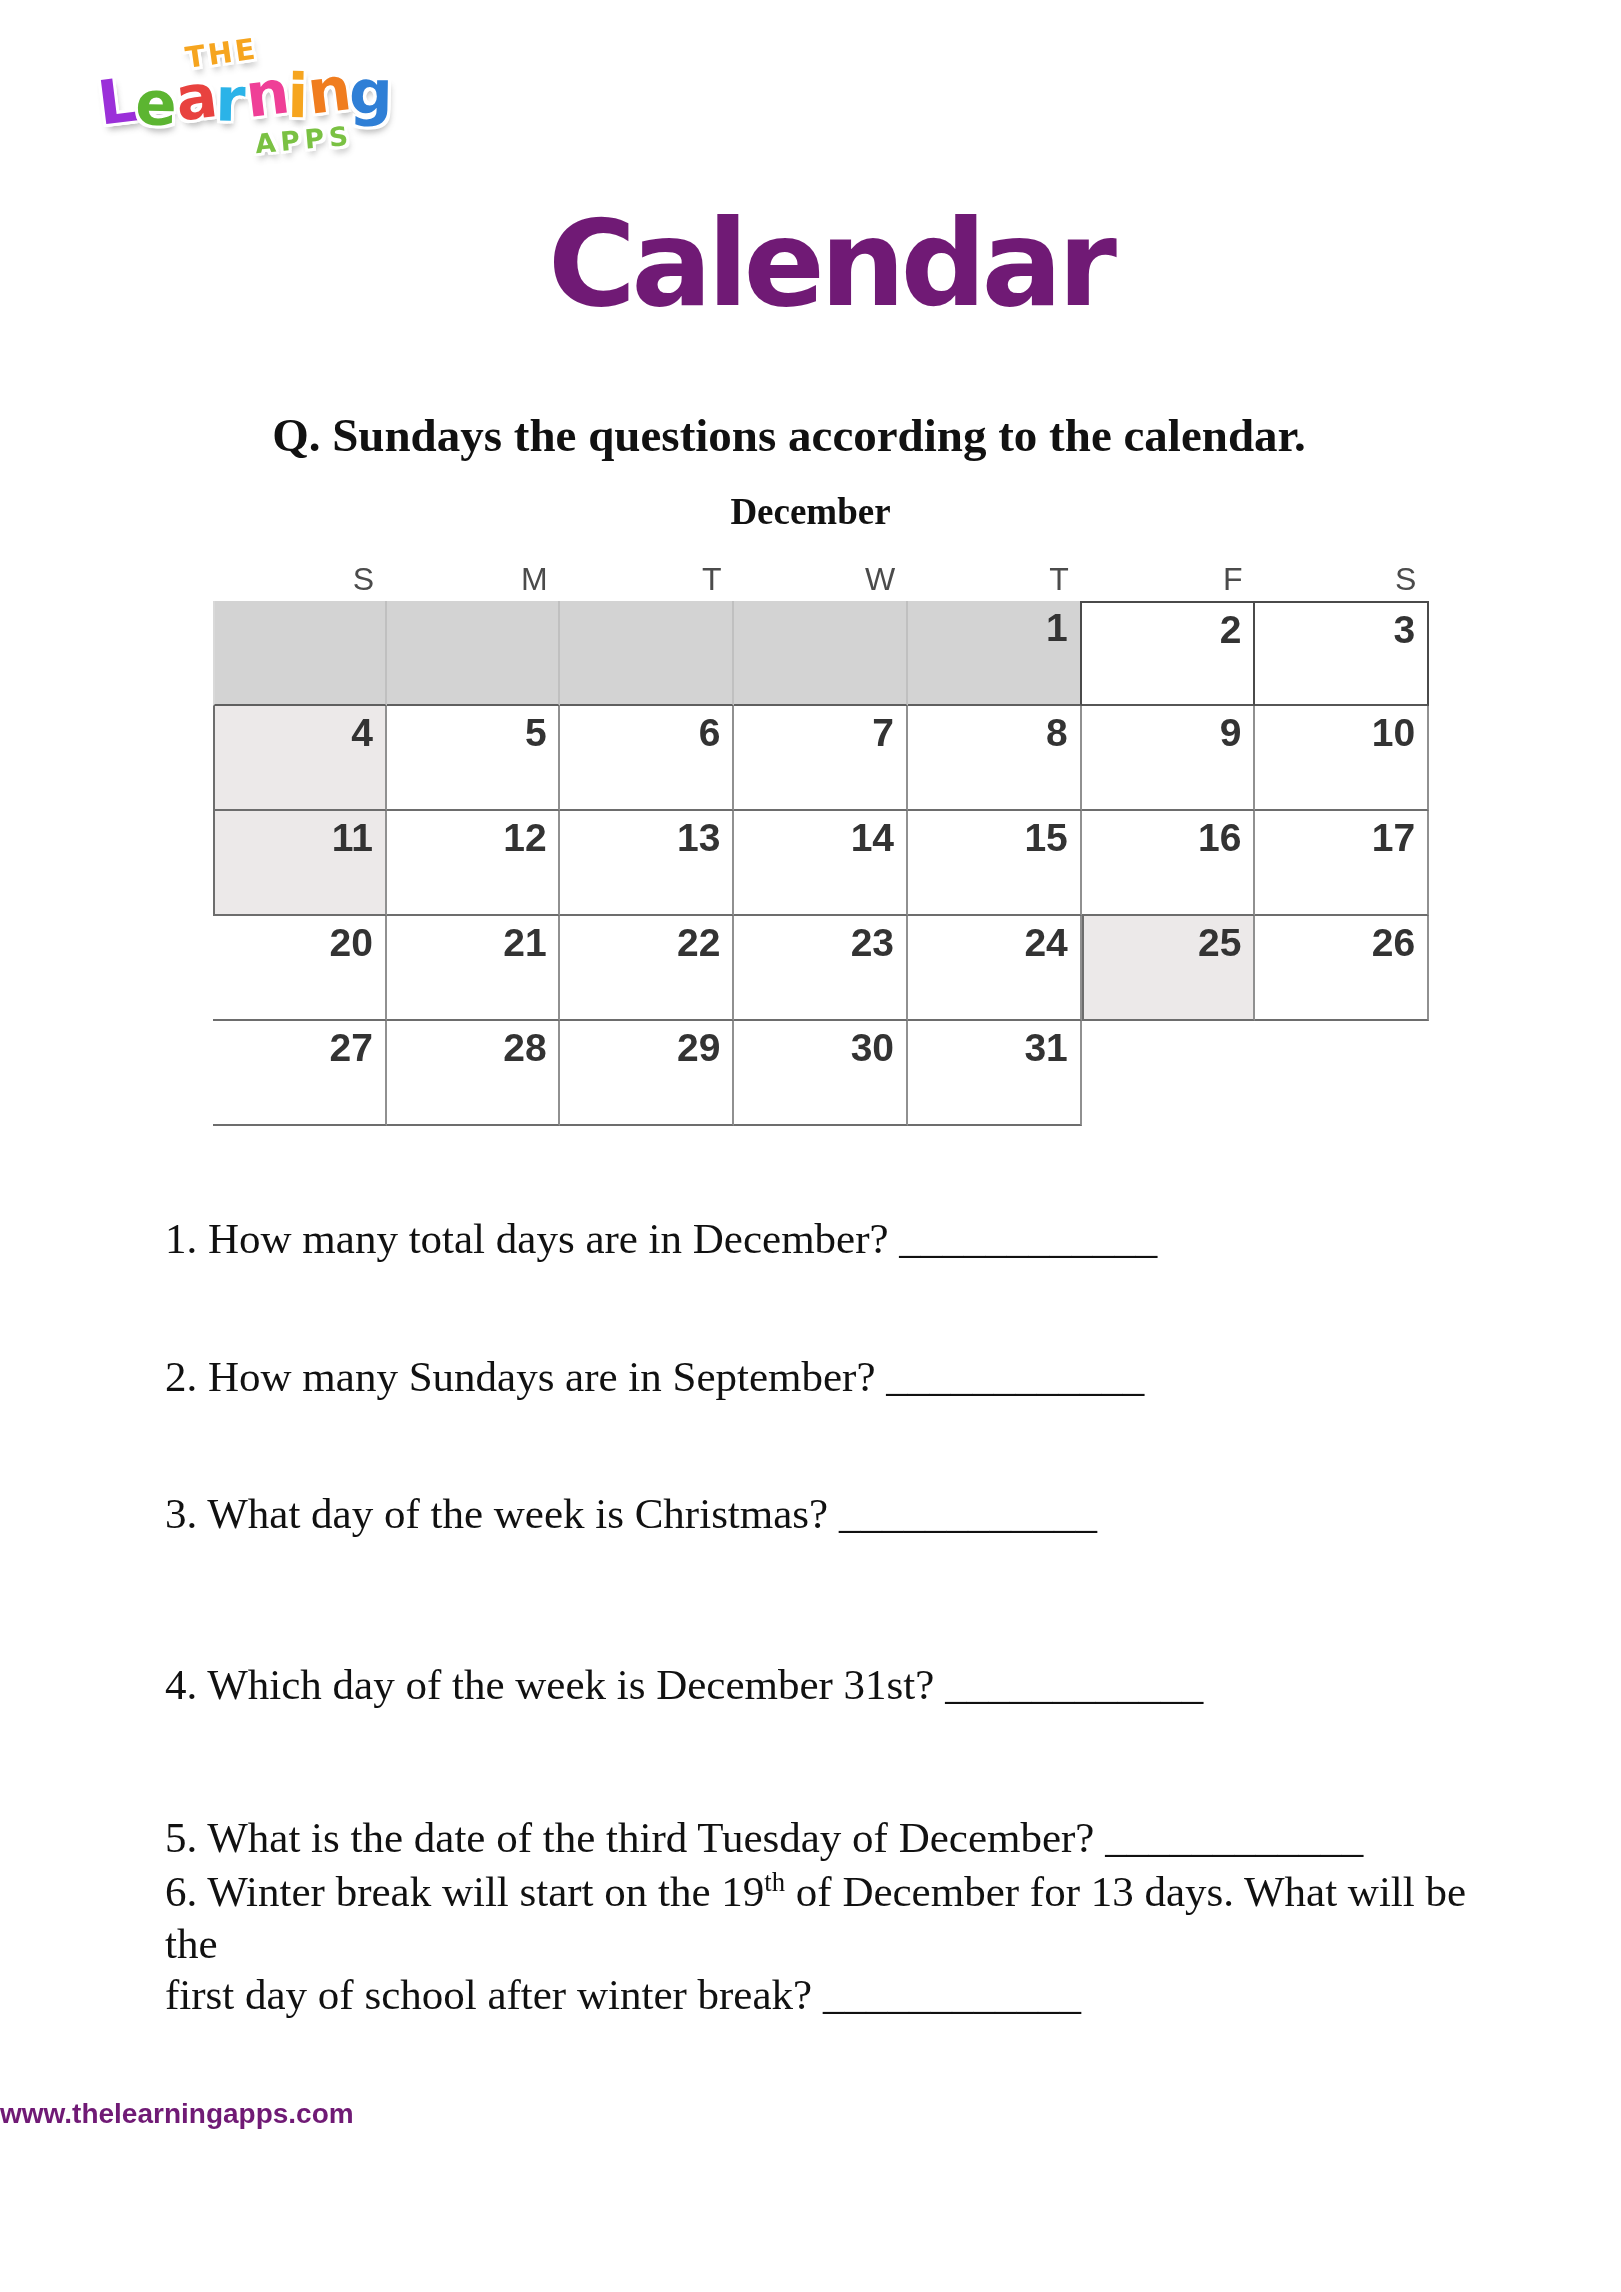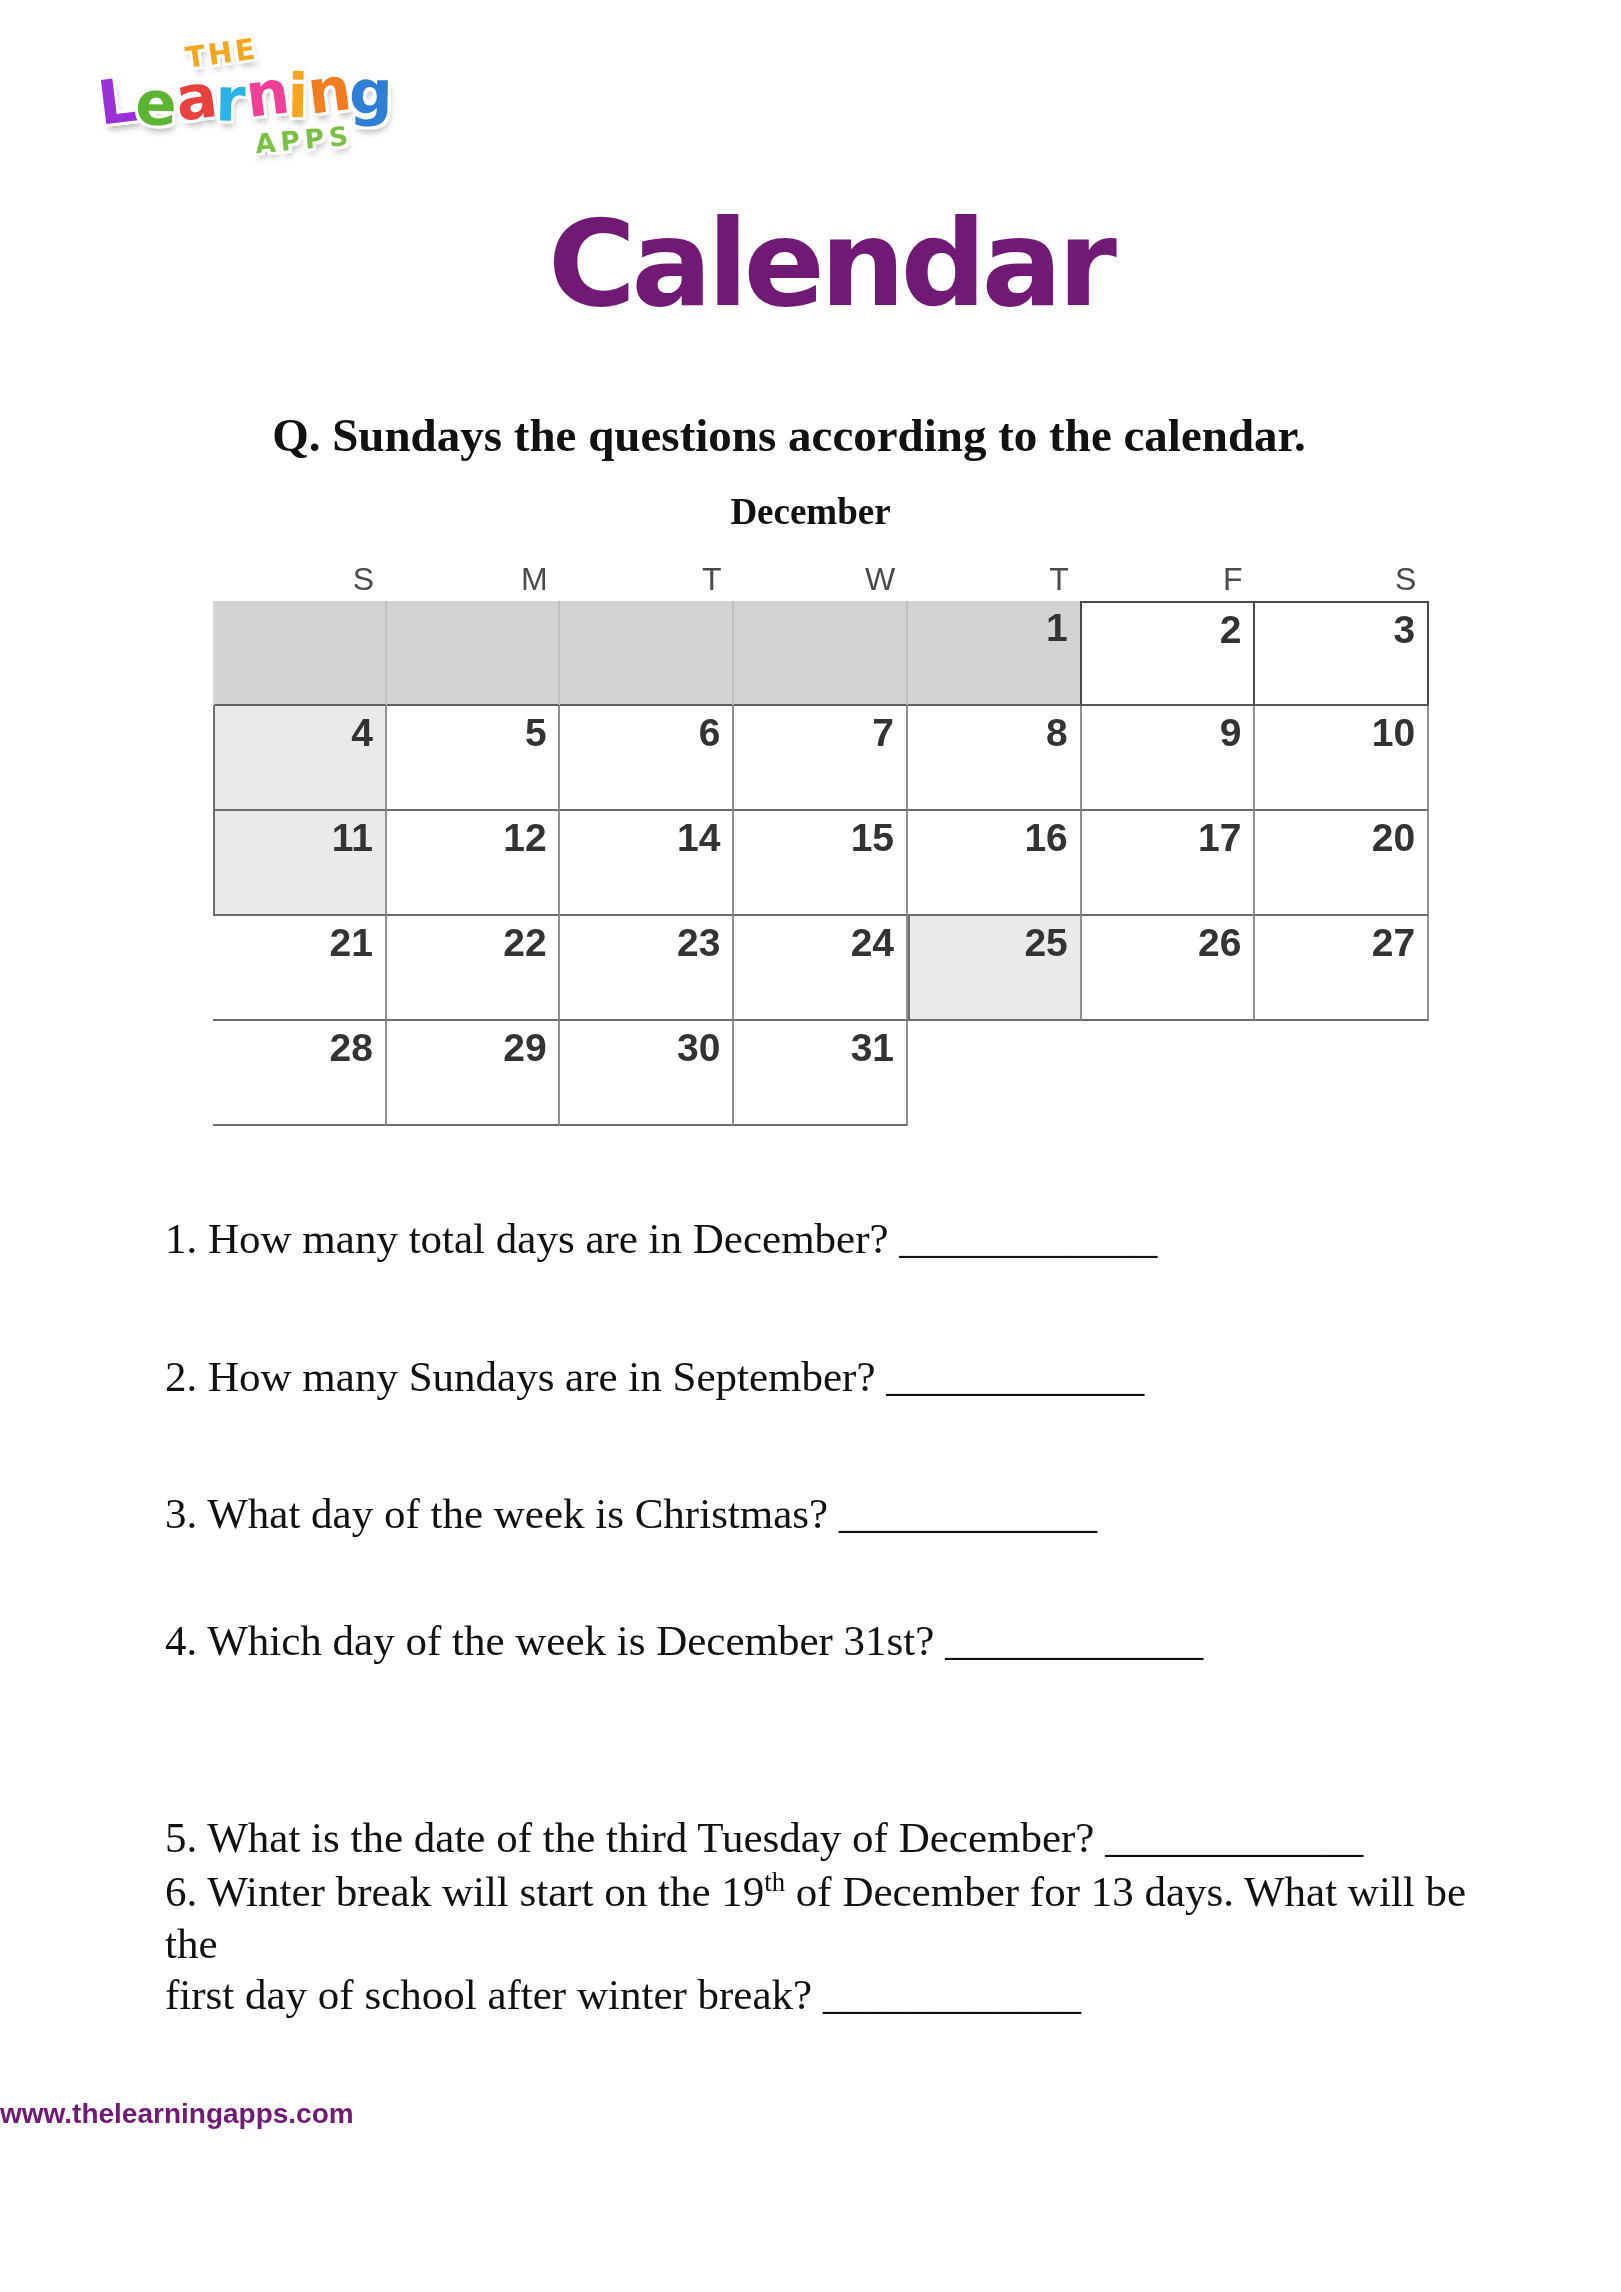--- a/index.html
+++ b/index.html
@@ -51,21 +51,21 @@
   .cell.gray.first { border-left:2px solid #d9d9d9; }
   .cell.gray.last  { border-right:2.9px solid #4a4a4a; }
   .cell.box   { border-top:2.9px solid #4a4a4a; border-right:2.9px solid #4a4a4a;
                 border-bottom:2.9px solid #565656; border-left:0; }
 
   
   .question { position:absolute; left:165px; width:1333px; font-size:43px; line-height:1.2;
               white-space:nowrap; }
   .question.wrap { white-space:normal; }
   .q1 { top:1213px; } .q2 { top:1351px; } .q3 { top:1488px; }
-  .q4 { top:1615px; } .q5 { top:1764px;margin-top:48px; } .q6 { top:1866px; }
+  .q4 { top:1659px; } .q5 { top:1764px;margin-top:48px; } .q6 { top:1866px; }
   .sup { font-size:0.62em; vertical-align:super; line-height:0; }
   .blank { letter-spacing:0; }
 
   
   .footer { position:absolute; left:0; top:2098px; width:1460px; text-align:left;
             font-family:"Liberation Sans", sans-serif; font-weight:bold; font-size:28px;
             color:#701a75; }
 </style>
 </head>
 <body>
@@ -105,20 +105,21 @@
     <div class="cell sun">4</div>
     <div class="cell">5</div>
     <div class="cell">6</div>
     <div class="cell">7</div>
     <div class="cell">8</div>
     <div class="cell">9</div>
     <div class="cell">10</div>
 
     <div class="cell sun">11</div>
     <div class="cell">12</div>
+    <div class="cell">13</div>
     <div class="cell">14</div>
     <div class="cell">15</div>
     <div class="cell">16</div>
     <div class="cell">17</div>
 
     <div class="cell">20</div>
     <div class="cell">21</div>
     <div class="cell">22</div>
     <div class="cell">23</div>
     <div class="cell">24</div>

